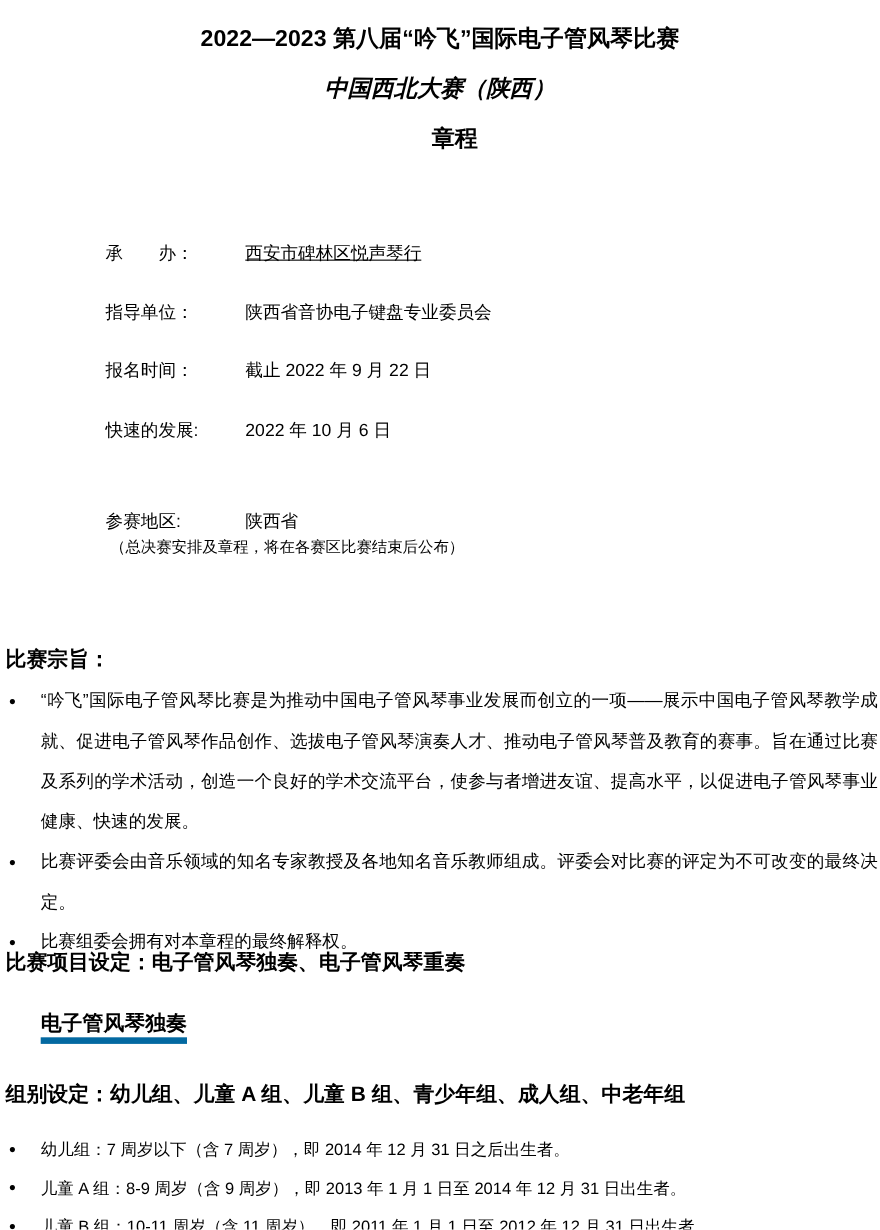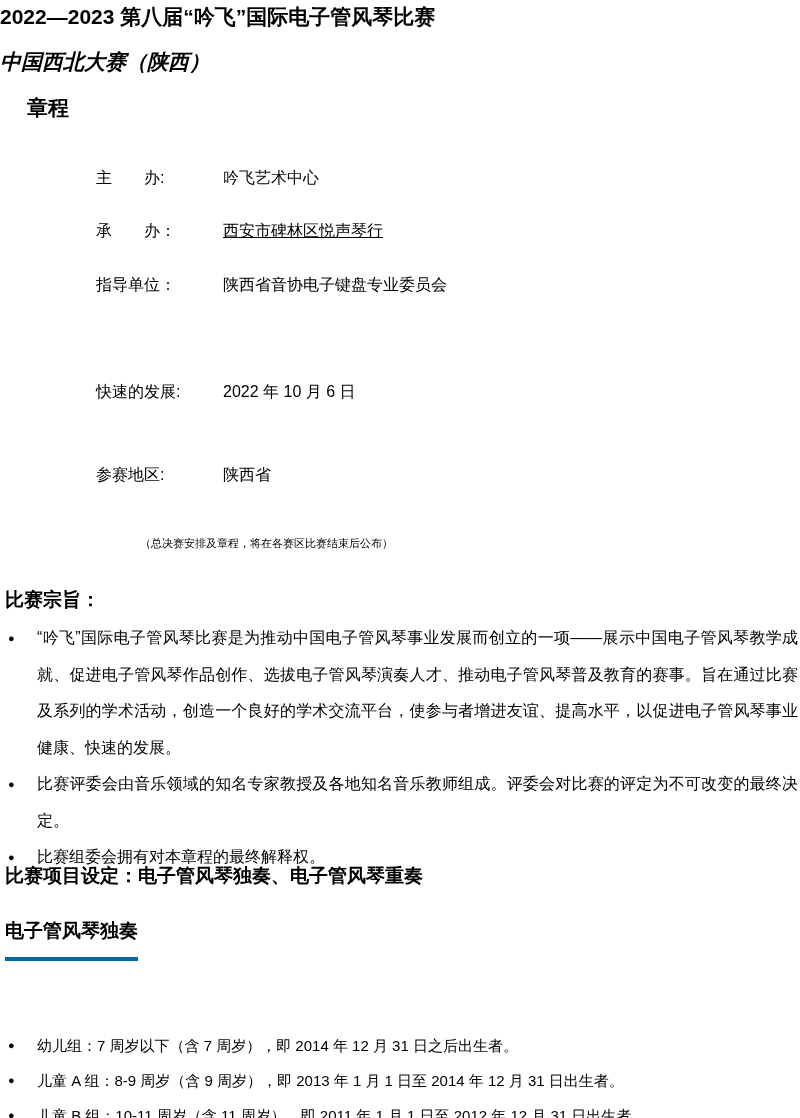--- a/index.html
+++ b/index.html
@@ -10,69 +10,69 @@
     height:1118px;
     margin:0 auto;
     background:#ffffff;
     color:#000000;
     font-family:"Liberation Sans", sans-serif;
     overflow:hidden;
   }
   .abs { position:absolute; }
 
   
-  .ttl { left:0; width:100%; font-weight:700; line-height:24px; }
+  .ttl { left:0; width:100%; text-align:center; font-weight:700; line-height:24px;margin-top:19px; }
   #title-line1 { top:5px;  font-size:21px; }
   #title-line2 { top:50px; font-size:21px;font-style:italic; }
   #title-line3 { top:96px; font-size:21px;padding-left:27px; }
 
   
   .info-row { left:96px; font-size:16px; line-height:20px; white-space:nowrap; }
   .info-label { display:inline-block; width:127px; }
   #info-row-1 { top:168px; }
   #info-row-2 { top:221px;text-decoration:underline; }
   #info-row-3 { top:275px; }
   #info-row-4 { top:328px; }
   #info-row-5 { top:382px; }
   #info-row-6 { top:435px;margin-top:30px; }
 
-  #final-note { left:100px; top:536px; font-size:11px;margin-left:40px; }
+  #final-note { left:100px; top:489px; font-size:14px; }
 
   
   .sec-h { left:5px; font-size:19px; font-weight:700; line-height:23px; white-space:nowrap; }
   #heading-purpose { top:588px; }
   #heading-events  { top:864px; }
   #heading-solo    { top:919px; }
-  #heading-solo .u { display:inline-block; border-bottom:4px solid #0369a1; padding-bottom:15px; }
+  #heading-solo .u { display:inline-block; border-bottom:6px solid #0369a1; padding-bottom:1px;margin-left:32px; }
   #heading-groups  { top:984px; }
 
   
   ul.blist { list-style:none; left:8px; width:790px; }
   #purpose-list { top:620px; font-size:16px; line-height:36.5px; }
   #groups-list  { top:1028px; font-size:15px; line-height:35px; }
   .blist li { position:relative; padding-left:29px; text-align:justify; }
   .blist .mk { position:absolute; left:0; top:0; font-size:11px; }
 </style>
 </head>
 <body>
 
 <div class="page">
 
   <div id="title-line1" class="abs ttl">2022—2023 第八届“吟飞”国际电子管风琴比赛</div>
   <div id="title-line2" class="abs ttl">中国西北大赛（陕西）</div>
   <div id="title-line3" class="abs ttl">章程</div>
 
-  <div id="info-row-1" class="abs info-row">
-    <span class="info-label">主　　办:</span><span class="info-value">吟飞艺术中心</span>
-  </div>
   <div id="info-row-2" class="abs info-row">
     <span class="info-label">承　　办：</span><span class="info-value">西安市碑林区悦声琴行</span>
   </div>
   <div id="info-row-3" class="abs info-row">
     <span class="info-label">指导单位：</span><span class="info-value">陕西省音协电子键盘专业委员会</span>
+  </div>
+  <div id="info-row-4" class="abs info-row">
+    <span class="info-label">报名时间：</span><span class="info-value">截止 2022 年 9 月 22 日</span>
   </div>
   <div id="info-row-5" class="abs info-row">
     <span class="info-label">快速的发展:</span><span class="info-value">2022 年 10 月 6 日</span>
   </div>
   <div id="info-row-6" class="abs info-row">
     <span class="info-label">参赛地区:</span><span class="info-value">陕西省</span>
   </div>
 
   <div id="final-note" class="abs">（总决赛安排及章程，将在各赛区比赛结束后公布）</div>
 
@@ -92,20 +92,21 @@
       <span class="li-text">比赛组委会拥有对本章程的最终解释权。</span>
     </li>
   </ul>
 
   <div id="heading-events" class="abs sec-h">比赛项目设定：电子管风琴独奏、电子管风琴重奏</div>
 
   <div id="heading-solo" class="abs sec-h">
     <span class="u">电子管风琴独奏</span>
   </div>
 
+  <div id="heading-groups" class="abs sec-h">组别设定：幼儿组、儿童 A 组、儿童 B 组、青少年组、成人组、中老年组</div>
 
   <ul id="groups-list" class="abs blist">
     <li>
       <span class="mk">●</span>
       <span class="li-text">幼儿组：7 周岁以下（含 7 周岁），即 2014 年 12 月 31 日之后出生者。</span>
     </li>
     <li>
       <span class="mk">●</span>
       <span class="li-text">儿童 A 组：8-9 周岁（含 9 周岁），即 2013 年 1 月 1 日至 2014 年 12 月 31 日出生者。</span>
     </li>

